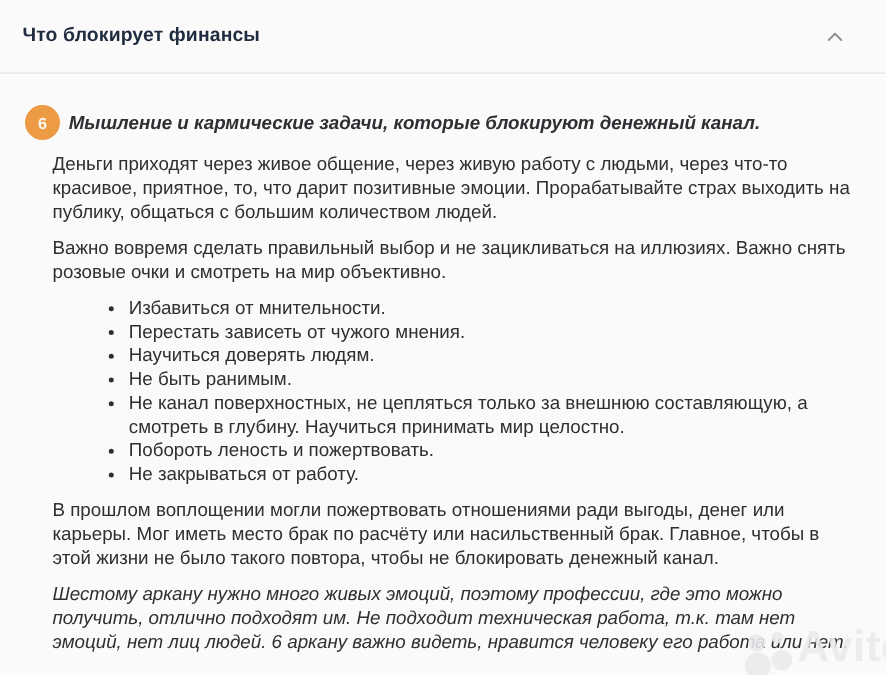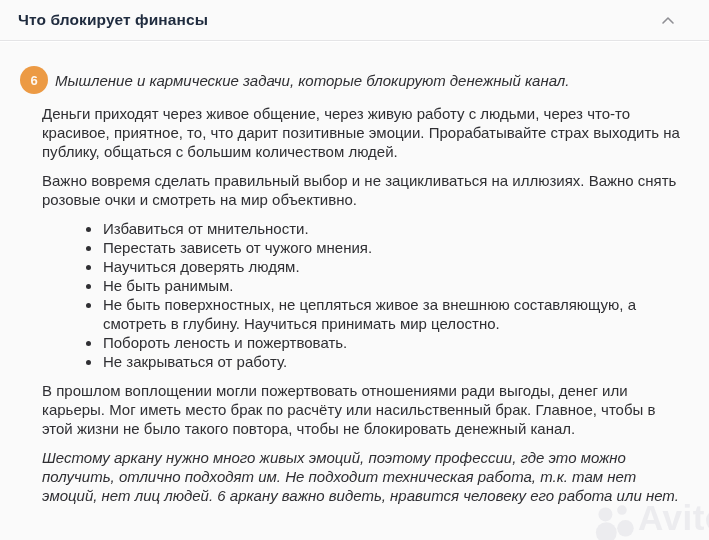--- a/index.html
+++ b/index.html
@@ -7,21 +7,21 @@
     width: 709px; height: 540px;
     background: #fafafa;
     font-family: "Liberation Sans", "DejaVu Sans", sans-serif;
     overflow: hidden;
     position: relative;
   }
   
   .accordion-header {
     display: flex; align-items: center; justify-content: space-between;
     padding: 0 20px 0 18px;
-    height: 41px;
+    height: 59px;
     border-bottom: 1px solid #e4e4e6;
     box-shadow: 0 1px 0 #ffffff;
     cursor: pointer;
   }
   .accordion-title {
     font-size: 15.5px;
     font-weight: bold;
     color: #1f2b3e;
     letter-spacing: 0.1px;
   }
@@ -40,21 +40,21 @@
     width: 28px; height: 28px;
     border-radius: 50%;
     background: #ec9a44;
     color: rgba(255,255,255,0.92);
     font-size: 13px; font-weight: bold;
     display: flex; align-items: center; justify-content: center;
     margin-right: 7px;
   }
   .lead-text {
     font-style: italic;
-    font-weight: 400;
+    font-weight: 700;
     padding-top: 5px;
   }
   .para { margin: 10px 0 0 22px; }
   .para.italic { font-style: italic; }
   ul.checklist {
     margin: 10px 0 0 35px;
     padding-left: 19px;
     list-style: disc outside;
   }
   ul.checklist li { padding-left: 1px; margin-left: 28px; }
@@ -97,21 +97,21 @@
   <div class="para">Деньги приходят через живое общение, через живую работу с людьми, через что-то красивое, приятное, то, что дарит позитивные эмоции. Прорабатывайте страх выходить на публику, общаться с большим количеством людей.</div>
 
   <div class="para">Важно вовремя сделать правильный выбор и не зацикливаться на иллюзиях. Важно снять розовые очки и смотреть на мир объективно.</div>
 
 
   <ul class="checklist">
     <li>Избавиться от мнительности.</li>
     <li>Перестать зависеть от чужого мнения.</li>
     <li>Научиться доверять людям.</li>
     <li>Не быть ранимым.</li>
-    <li>Не быть поверхностных, не цепляться живое за внешнюю составляющую, а смотреть в глубину. Научиться принимать мир целостно.</li>
+    <li>Не канал поверхностных, не цепляться только за внешнюю составляющую, а смотреть в глубину. Научиться принимать мир целостно.</li>
     <li>Побороть леность и пожертвовать.</li>
     <li>Не закрываться от работу.</li>
   </ul>
 
   <div class="para">В прошлом воплощении могли пожертвовать отношениями ради выгоды, денег или карьеры. Мог иметь место брак по расчёту или насильственный брак. Главное, чтобы в этой жизни не было такого повтора, чтобы не блокировать денежный канал.</div>
 
   <div class="para italic">Шестому аркану нужно много живых эмоций, поэтому профессии, где это можно получить, отлично подходят им. Не подходит техническая работа, т.к. там нет эмоций, нет лиц людей. 6 аркану важно видеть, нравится человеку его работа или нет.</div>
 
 </div>
 

